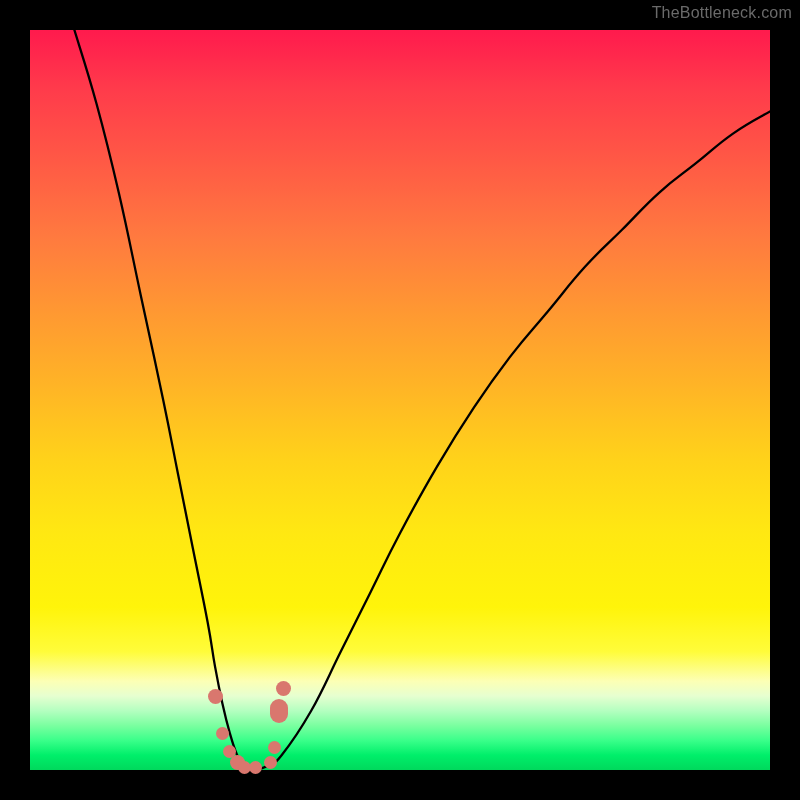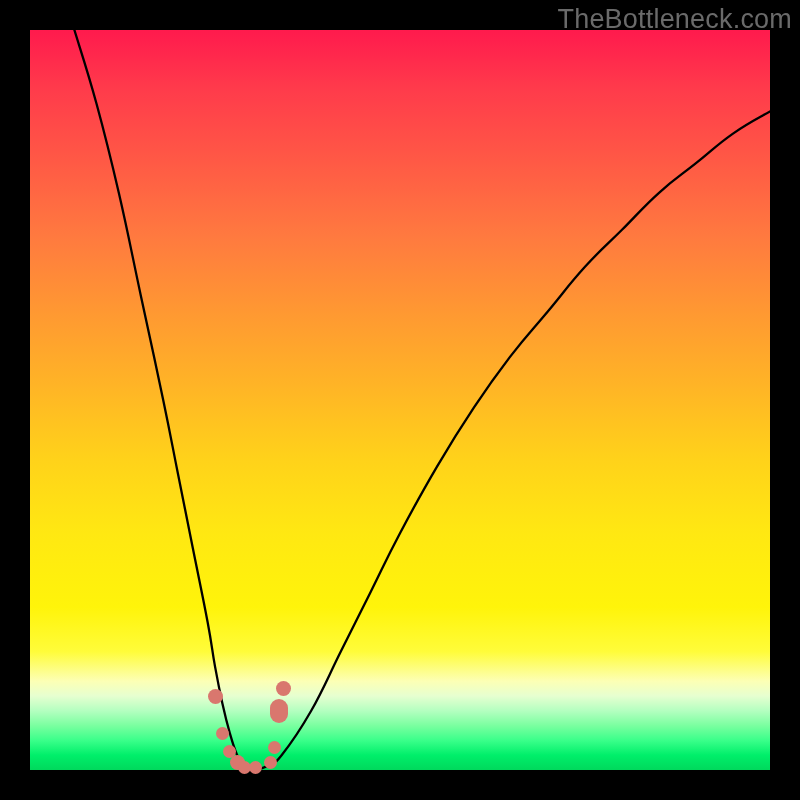--- a/index.html
+++ b/index.html
@@ -48,21 +48,21 @@
     left: 0;
     top: 0;
     width: 740px;
     height: 740px;
   }
   .watermark {
     position: absolute;
     top: 4px;
     right: 8px;
     color: #6a6a6a;
-    font-size: 27px;
+    font-size: 16px;
     letter-spacing: 0.2px;
     font-weight: 400;
     user-select: none;
   }
   .marker {
     position: absolute;
     border-radius: 50%;
     background: #d9776e;
   }
   .marker-sm { width: 13px; height: 13px; }

